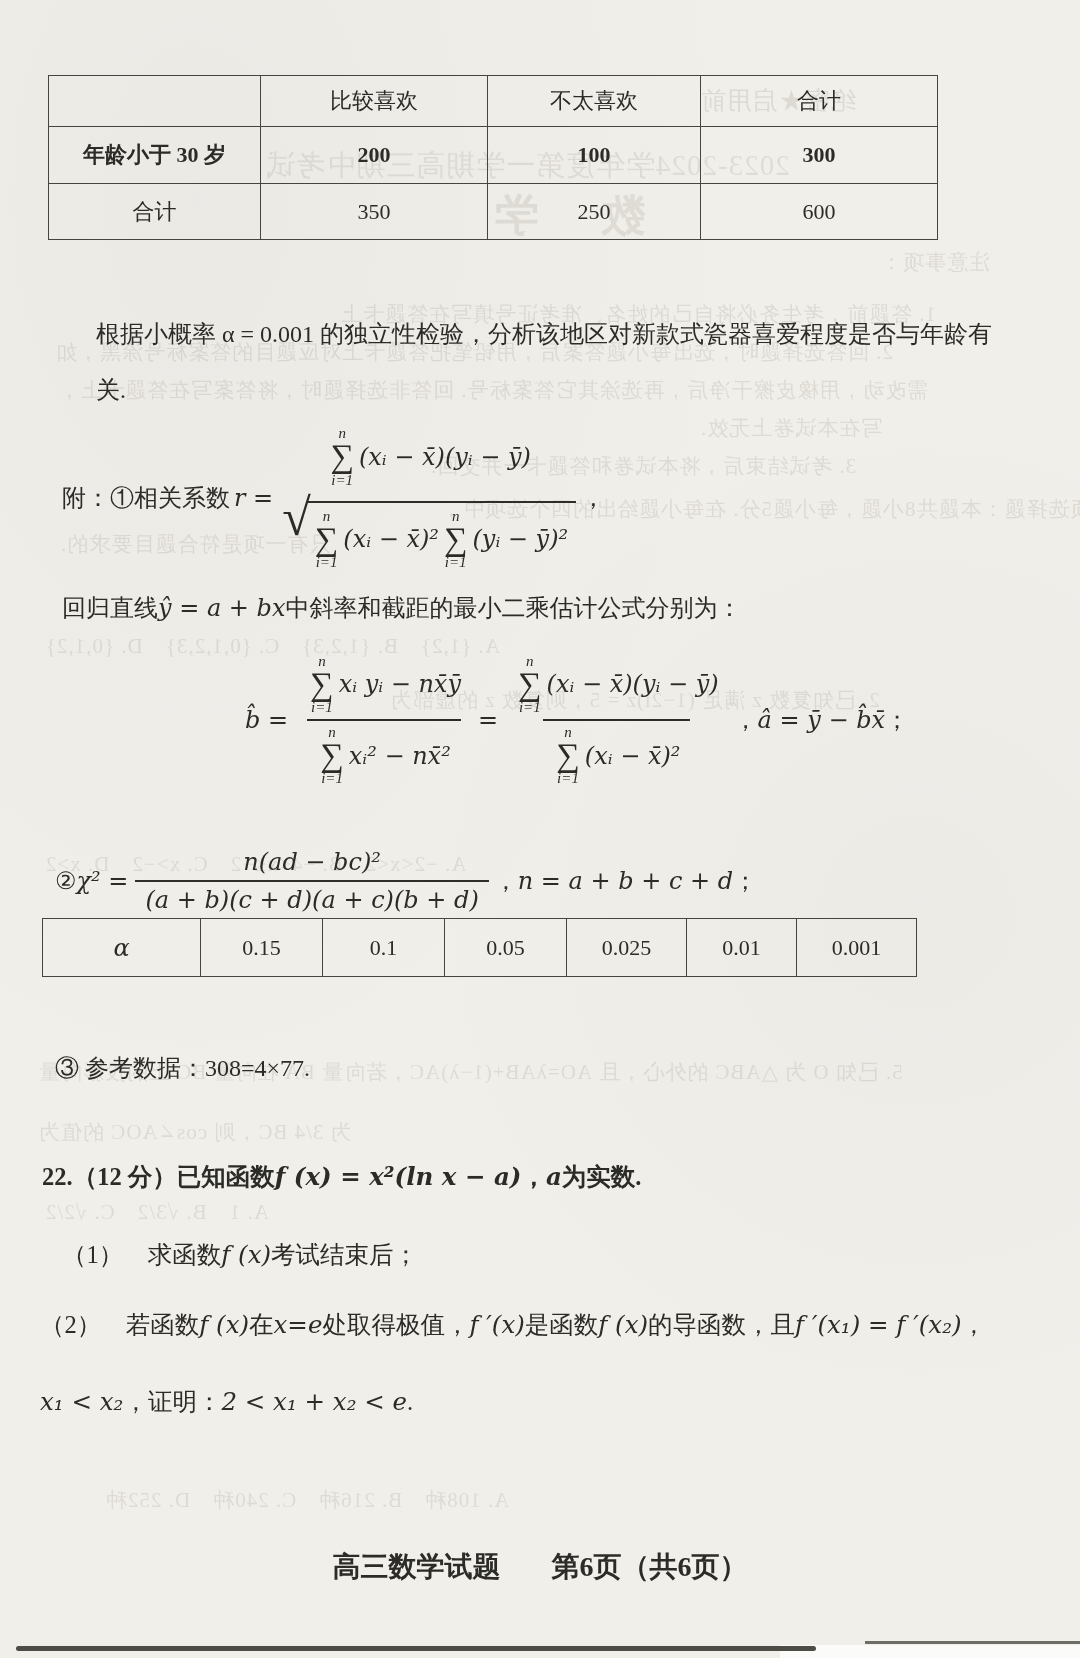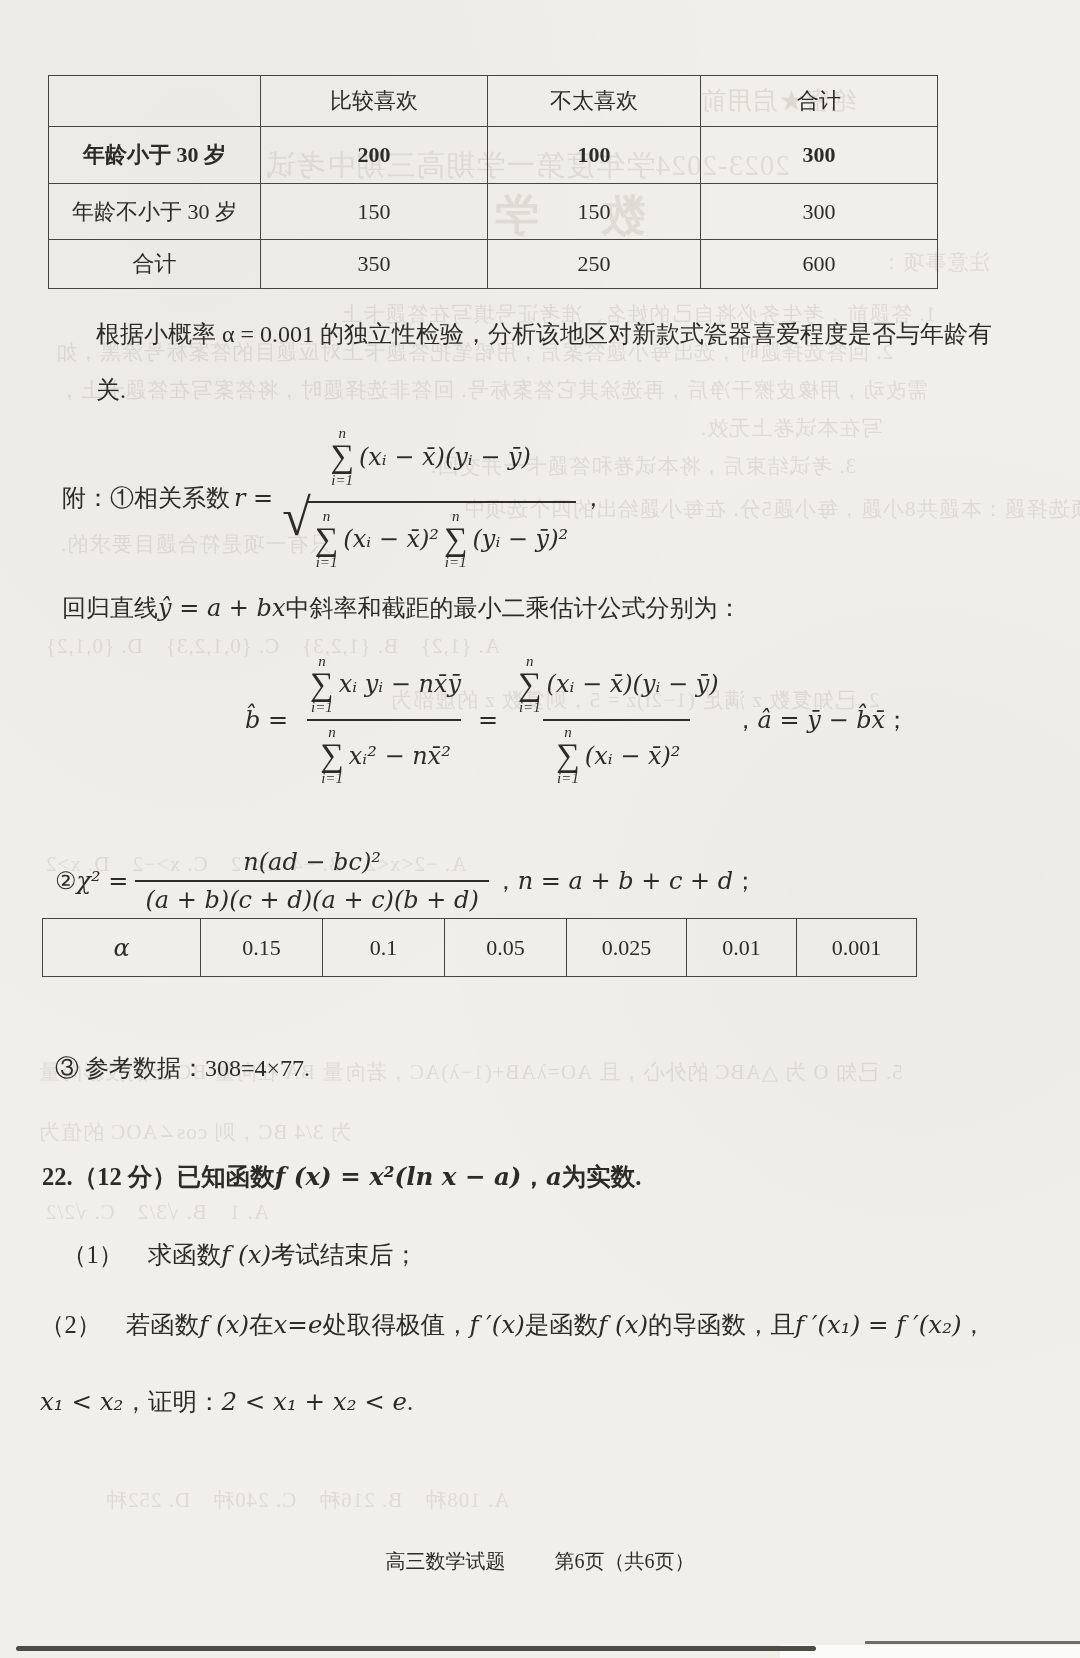--- a/index.html
+++ b/index.html
@@ -44,21 +44,21 @@
   .sqrt-sign{font-size:52px;line-height:1;margin-right:-5px;font-style:normal;}
   .sqrt-body{display:inline-flex;align-items:center;gap:2px;border-top:2.4px solid #2e2d29;padding:6px 8px 0 6px;margin-top:9px;}
 
   
   .bleed{position:absolute;transform:scaleX(-1);color:#7d7668;opacity:0.16;white-space:nowrap;
          font-size:21px;letter-spacing:1px;}
   .bleed.big{font-size:44px;font-weight:bold;letter-spacing:26px;opacity:0.14;}
   .bleed.title{font-size:29px;opacity:0.15;}
   .bleed.head{font-size:25px;opacity:0.17;}
 
-  .footer{position:absolute;width:100%;text-align:center;font-size:20px;}
+  .footer{position:absolute;width:100%;text-align:center;font-size:28px;font-weight:bold;}
   .footer span{margin:0 22px;}
 
   .edgebar-left{position:absolute;left:16px;bottom:7px;width:800px;height:5px;background:#4d4c45;border-radius:3px;}
   .edgebar-right{position:absolute;right:0;bottom:14px;width:215px;height:3px;background:#6e6d66;}
   .edge-white{position:absolute;right:0;bottom:0;width:300px;height:13px;background:#fbfbf9;}
 </style>
 </head>
 <body>
 
 <div class="bleed head" style="top:84px;left:700px;">绝密★启用前</div>
@@ -91,26 +91,20 @@
       <tr>
     <td></td>
     <td>比较喜欢</td>
     <td>不太喜欢</td>
     <td>合计</td>
   </tr>
   <tr>
     <td>年龄小于 30 岁</td>
     <td>200</td>
     <td>100</td>
-    <td>300</td>
-  </tr>
-  <tr>
-    <td>年龄不小于 30 岁</td>
-    <td>150</td>
-    <td>150</td>
     <td>300</td>
   </tr>
   <tr>
     <td>合计</td>
     <td>350</td>
     <td>250</td>
     <td>600</td>
   </tr>
 </tbody>
   </table>

